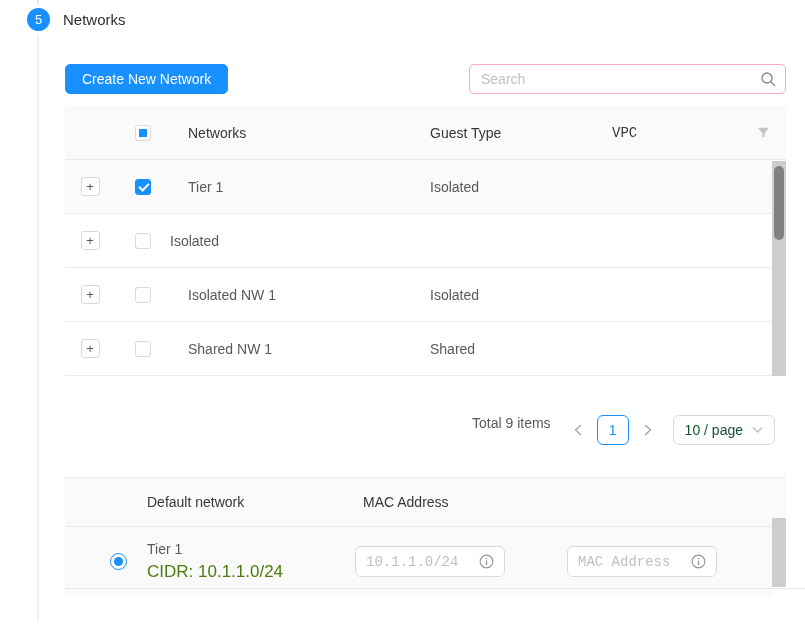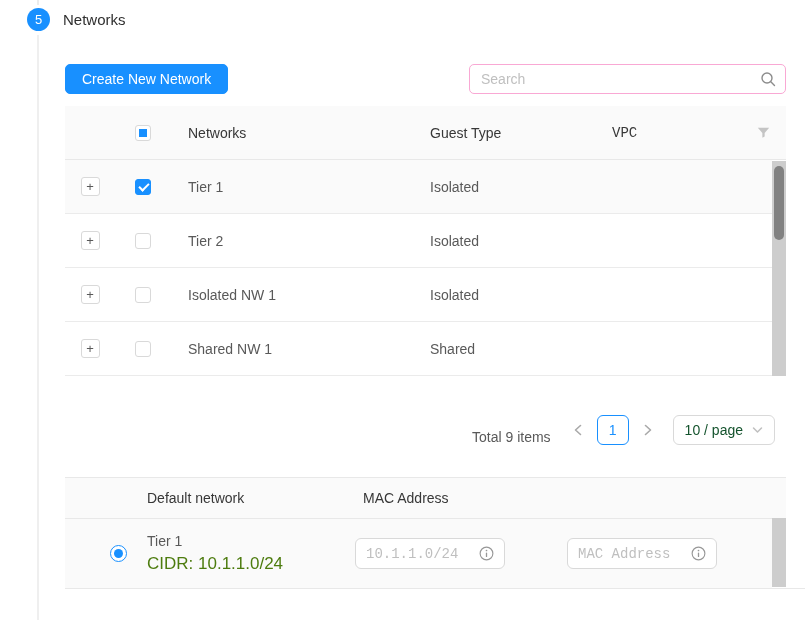--- a/index.html
+++ b/index.html
@@ -55,35 +55,35 @@
                        border-right:2px solid #fff; border-bottom:2px solid #fff; transform:rotate(45deg); }
 
   .filter-icon { width:13px; height:13px; cursor:pointer; }
 
   .scrollbar { position:absolute; right:0; width:14px; background:#cdcdcd; }
   .t1-scroll { top:55px; height:215px; }
   .t1-thumb { position:absolute; left:2px; top:5px; width:10px; height:74px; border-radius:5px; background:#818181; cursor:pointer; }
   .t2-scroll { top:41px; height:69px; }
 
   
-  .pagination { margin-top:39px; height:30px; display:flex; justify-content:flex-end; align-items:flex-end;
+  .pagination { margin-top:39px; height:30px; display:flex; justify-content:flex-end; align-items:flex-start;
                 padding-right:11px; font-size:14px; color:#595959; }
   .pg-total { margin-right:16px; }
   .pg-arrow { width:22px; height:30px; display:flex; align-items:center; justify-content:center;
               color:#a9a9a9; cursor:pointer; background:none; border:none; }
   .pg-page { width:32px; height:30px; margin:0 8px; border:1px solid #1890ff; border-radius:6px;
              color:#1890ff; font-size:14px; display:flex; align-items:center; justify-content:center;
              background:#fff; cursor:pointer; }
   .pg-size { height:30px; margin-left:14px; padding:0 11px; border:1px solid #d9d9d9; border-radius:6px;
              display:flex; align-items:center; background:#fff; cursor:pointer; color:#14532d; }
   .pg-size .chev { margin-left:9px; color:#bfbfbf; display:flex; }
 
   
   .t2 { position:relative; margin-top:32px; width:721px; }
-  .t2-header { display:flex; align-items:center; height:42px; background:#fafafa;
+  .t2-header { display:flex; align-items:center; height:50px; background:#fafafa;
                border-top:1px solid #e8e8e8; border-bottom:1px solid #e8e8e8; width:721px; }
   .d1 { width:290px; padding-left:82px; }
   .d2 { width:212px; padding-left:17px; }
   .d3 { flex:1; padding-left:8px; }
   .t2-row { display:flex; align-items:center; height:69px; width:707px; background:#fafafa; }
   .t2-row .d1 { display:flex; align-items:center; padding-left:45px; }
   .t2-row .d2 { padding-left:0; }
   .t2-row .d3 { padding-left:0; }
 
   .radio { width:17px; height:17px; border:1.5px solid #1890ff; border-radius:50%; background:#fff;
@@ -157,21 +157,20 @@
         <div class="c6"></div>
       </div>
 
       <div class="t1-row">
         <div class="c1">
             <button class="expand-btn">+</button>
           </div>
         <div class="c2">
             <div class="cb"></div>
           </div>
-        <div class="c3 td">Tier 2</div>
         <div class="c4 td">Isolated</div>
         <div class="c5 td"></div>
         <div class="c6"></div>
       </div>
 
       <div class="t1-row">
         <div class="c1">
             <button class="expand-btn">+</button>
           </div>
         <div class="c2">

